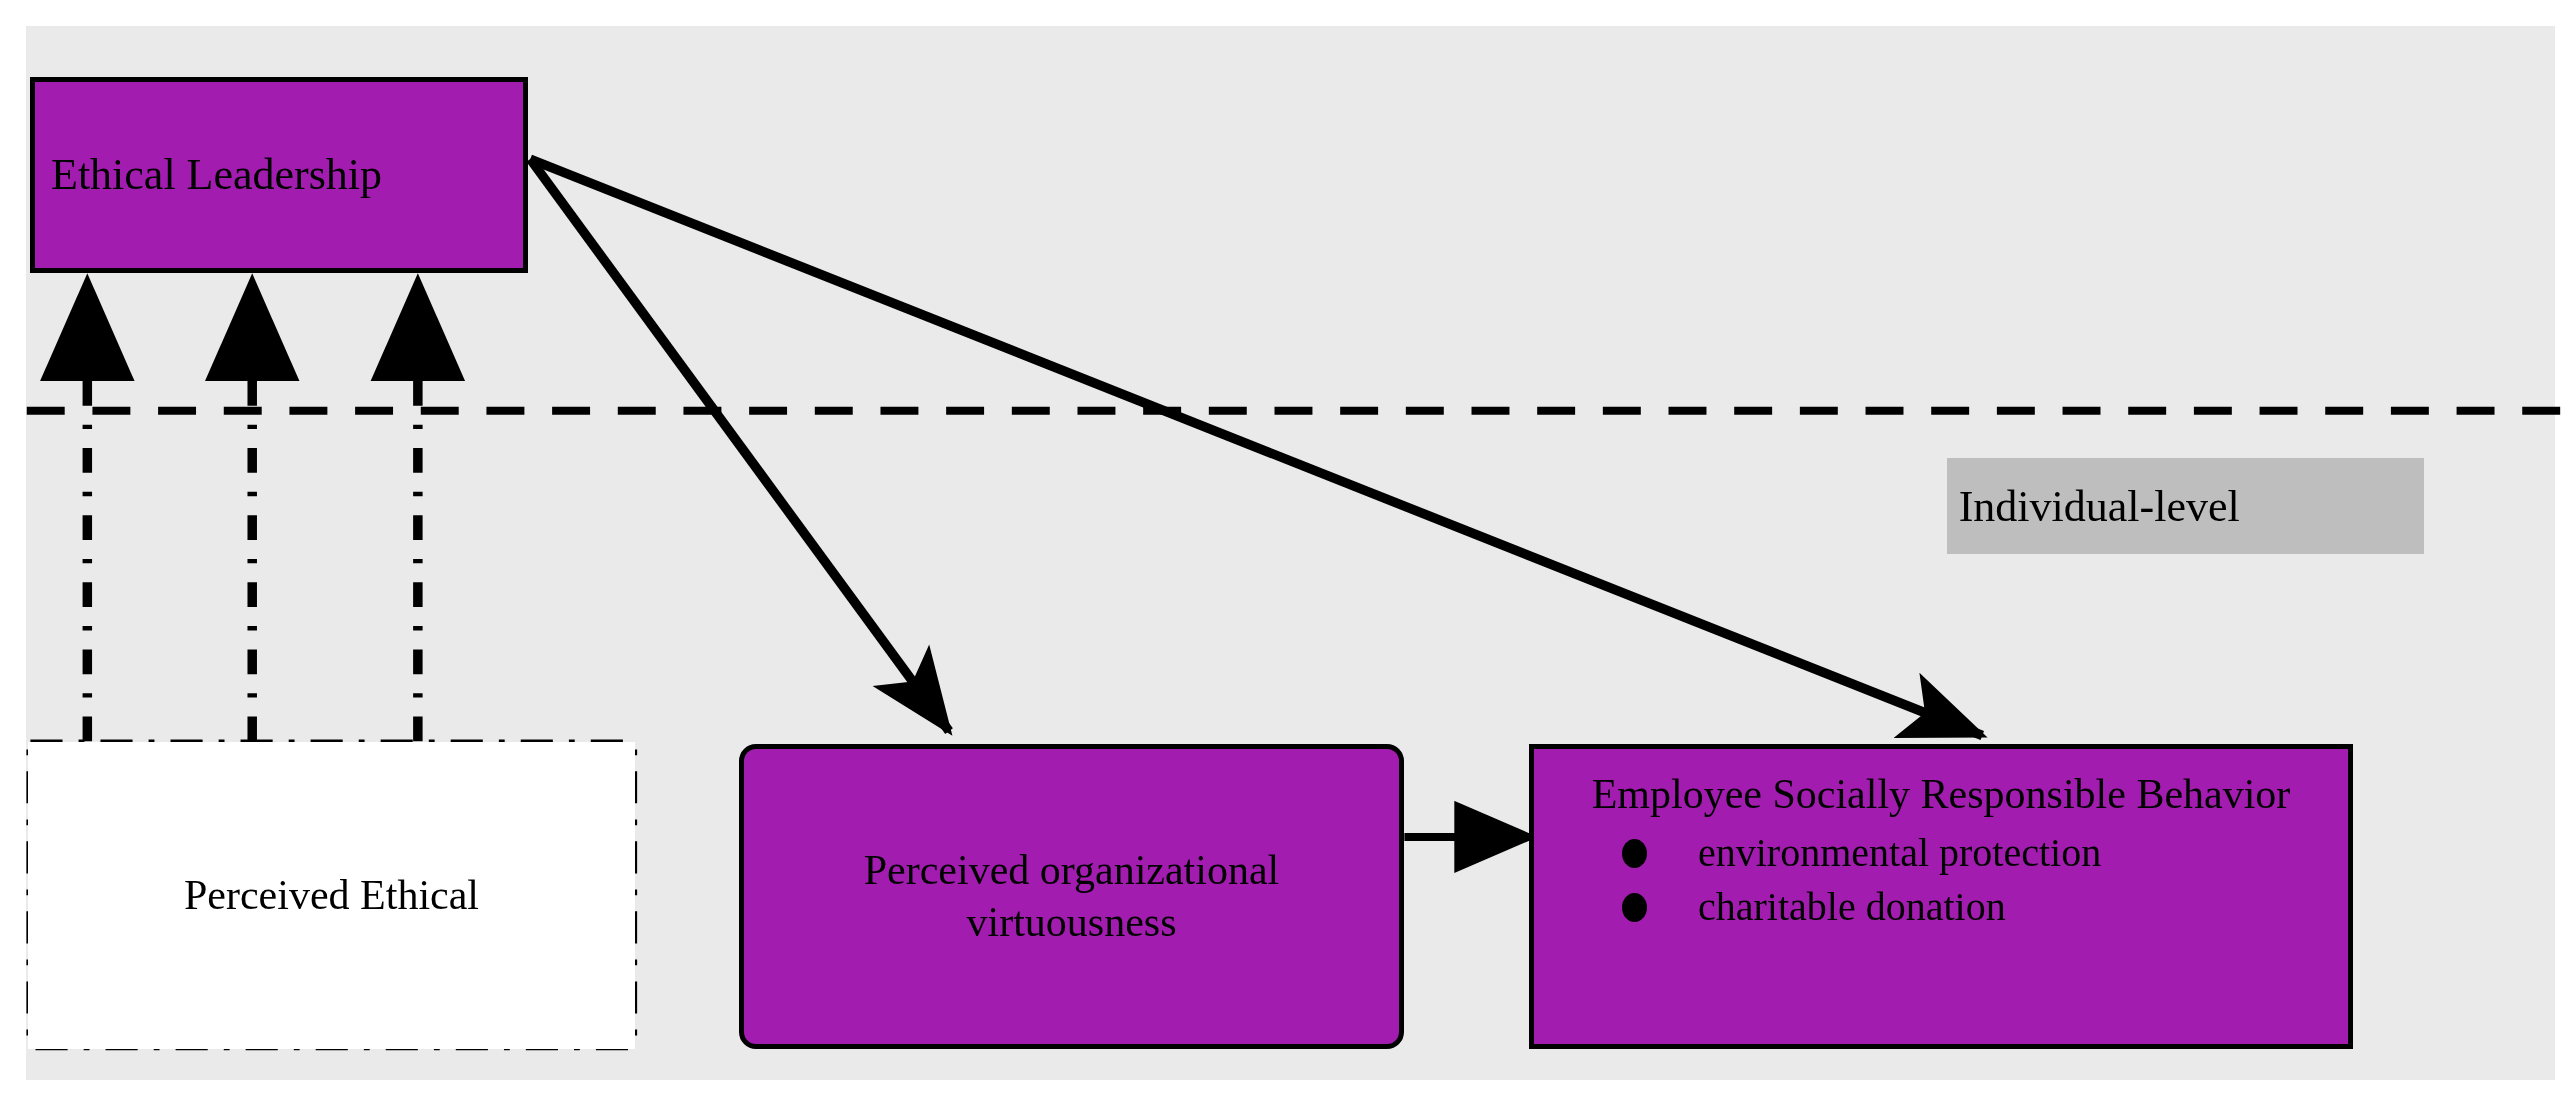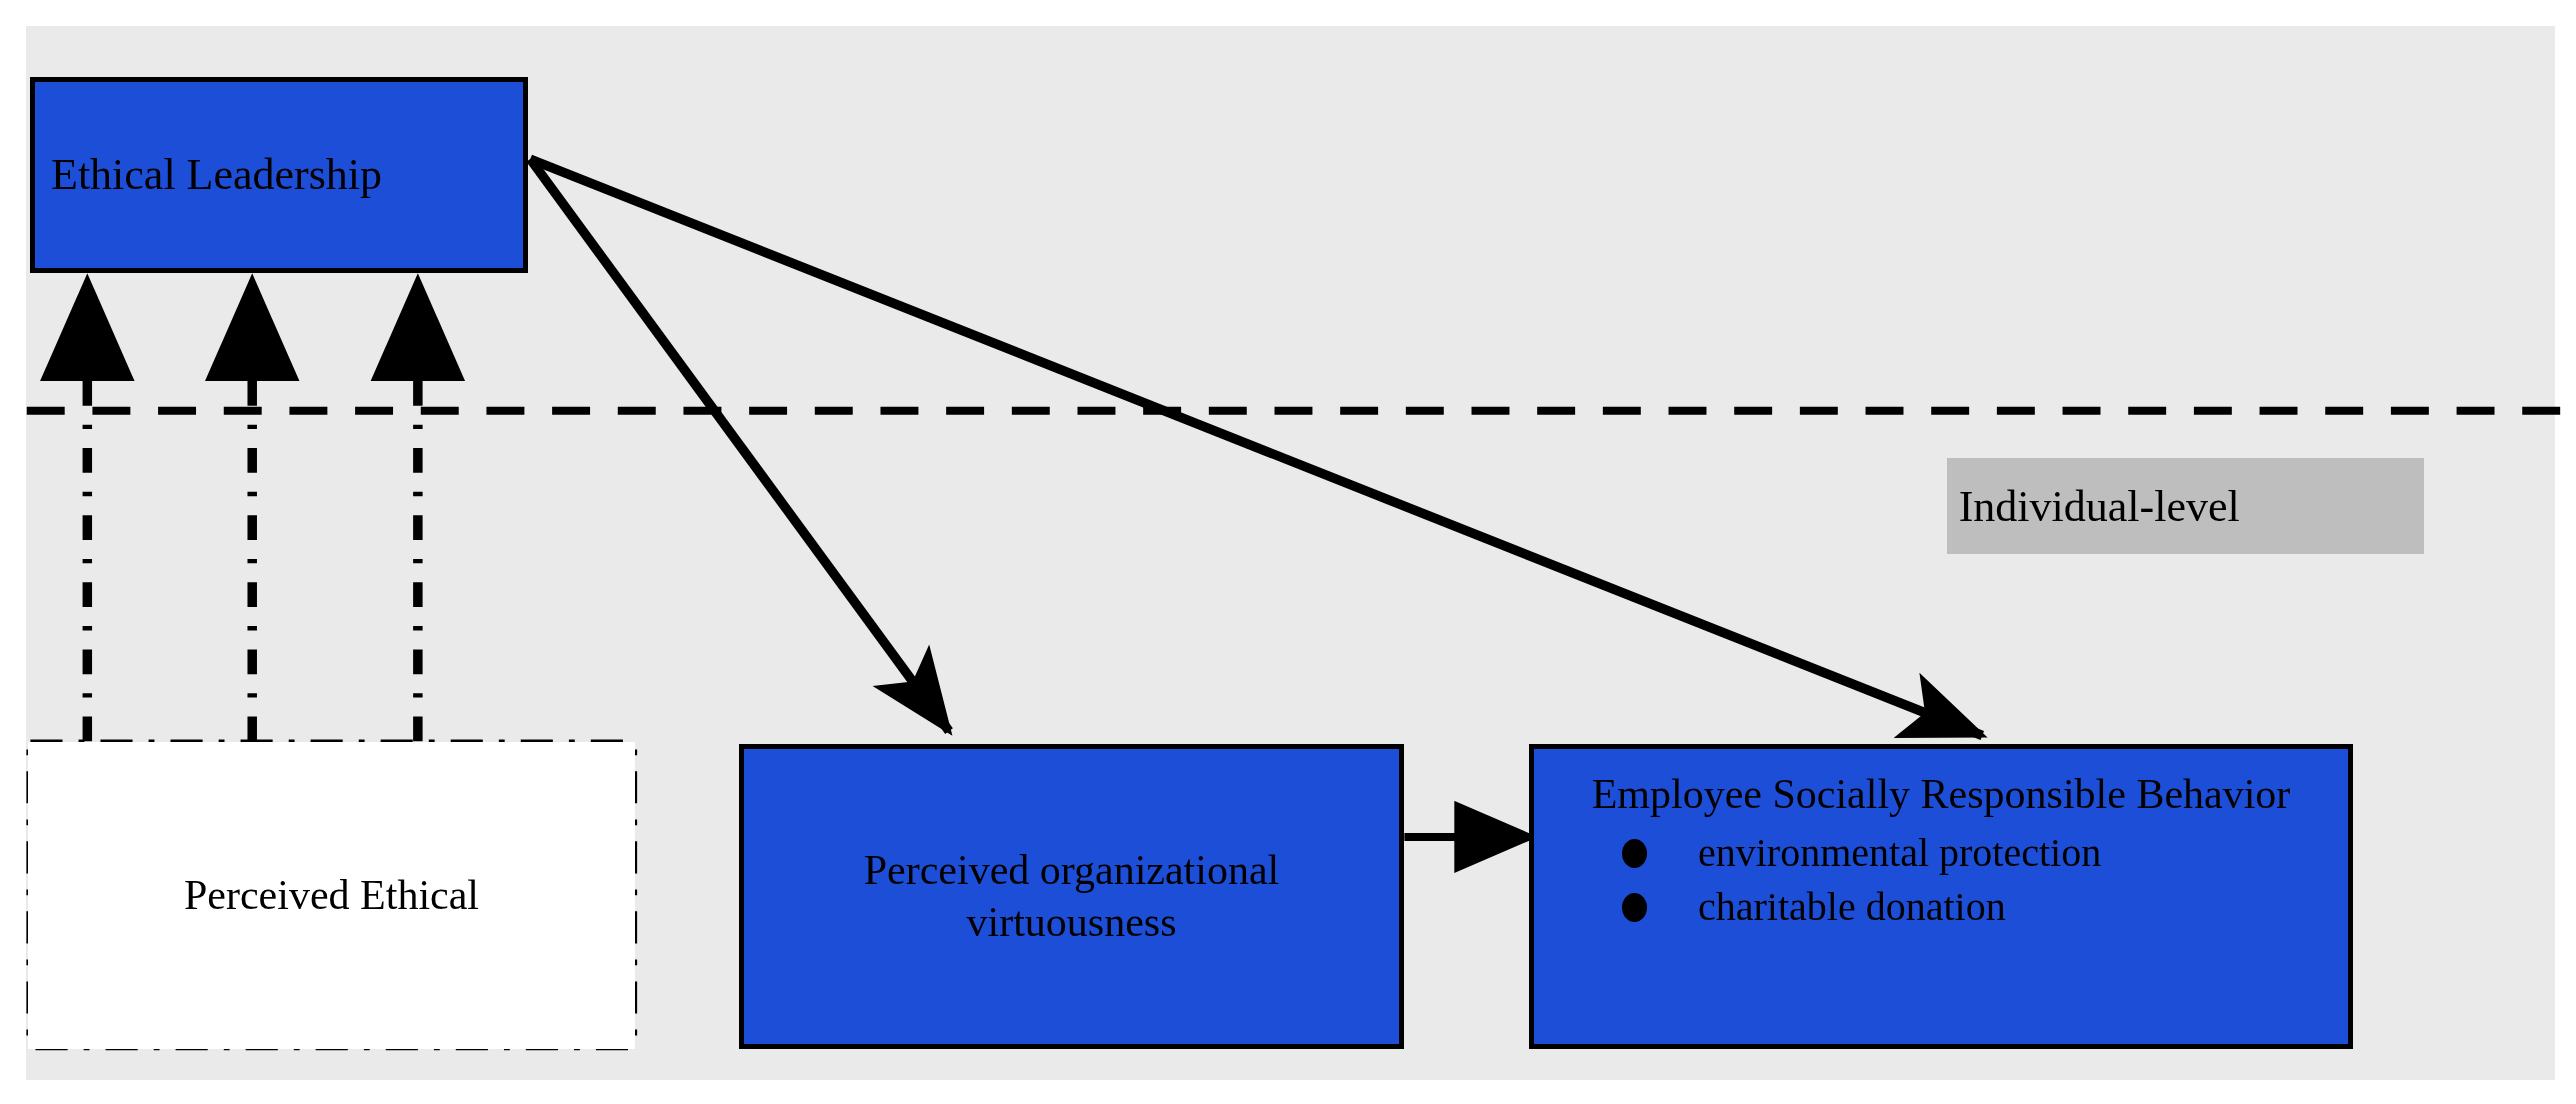--- a/index.html
+++ b/index.html
@@ -29,21 +29,21 @@
     left: 0;
     top: 0;
     width: 2576px;
     height: 1104px;
     pointer-events: none;
   }
 
   
   .node {
     position: absolute;
-    background: #1d4ed8;
+    background: #a21caf;
     box-sizing: border-box;
     display: flex;
     flex-direction: column;
     align-items: center;
     justify-content: center;
     text-align: center;
     color: #000000;
     line-height: 1.22;
   }
   .node.solid {
@@ -77,20 +77,21 @@
     z-index: 2;
     padding: 0 29px;
   }
 
   #node-perceived-org-virtuousness {
     left: 739px;
     top: 744px;
     width: 665px;
     height: 305px;
     font-size: 42px;
+    border-radius: 17px;
   }
 
   #node-employee-srb {
     left: 1529px;
     top: 744px;
     width: 824px;
     height: 305px;
     font-size: 42px;
     align-items: stretch;
     justify-content: flex-start;

